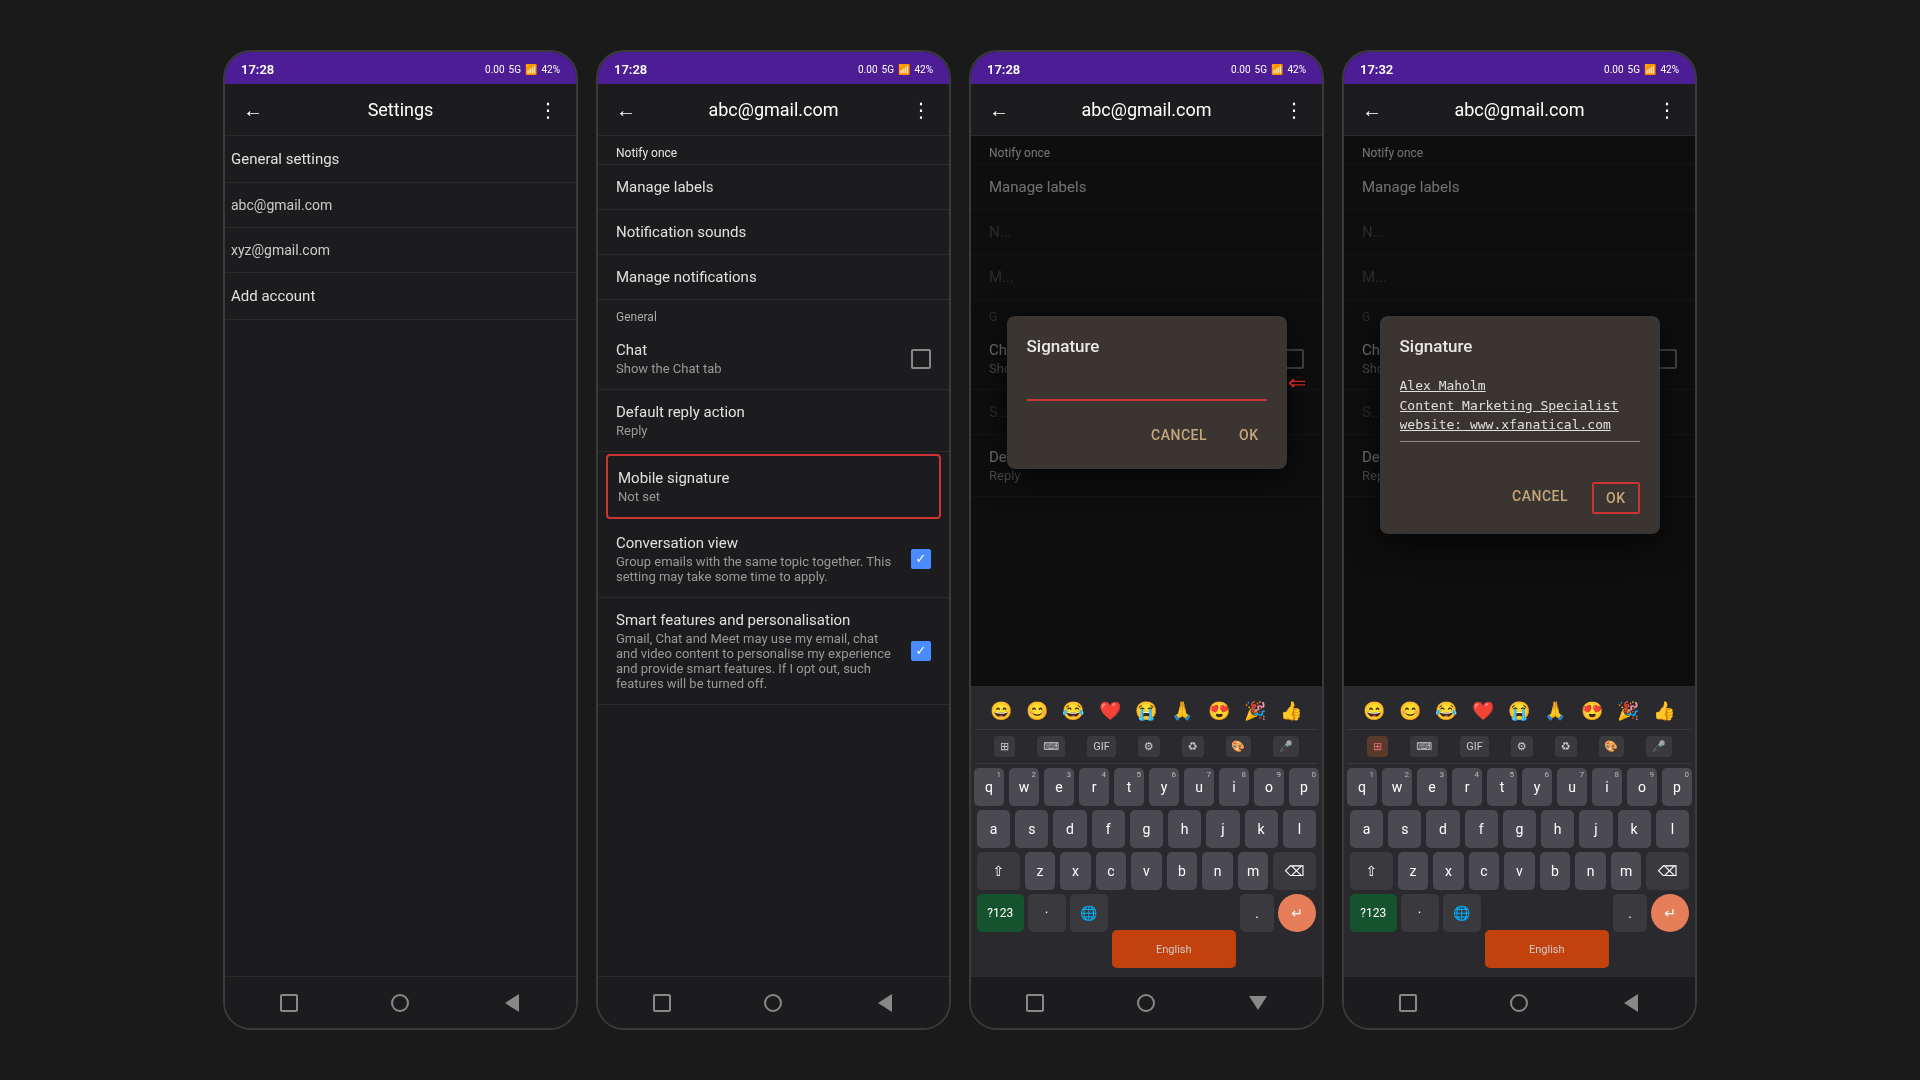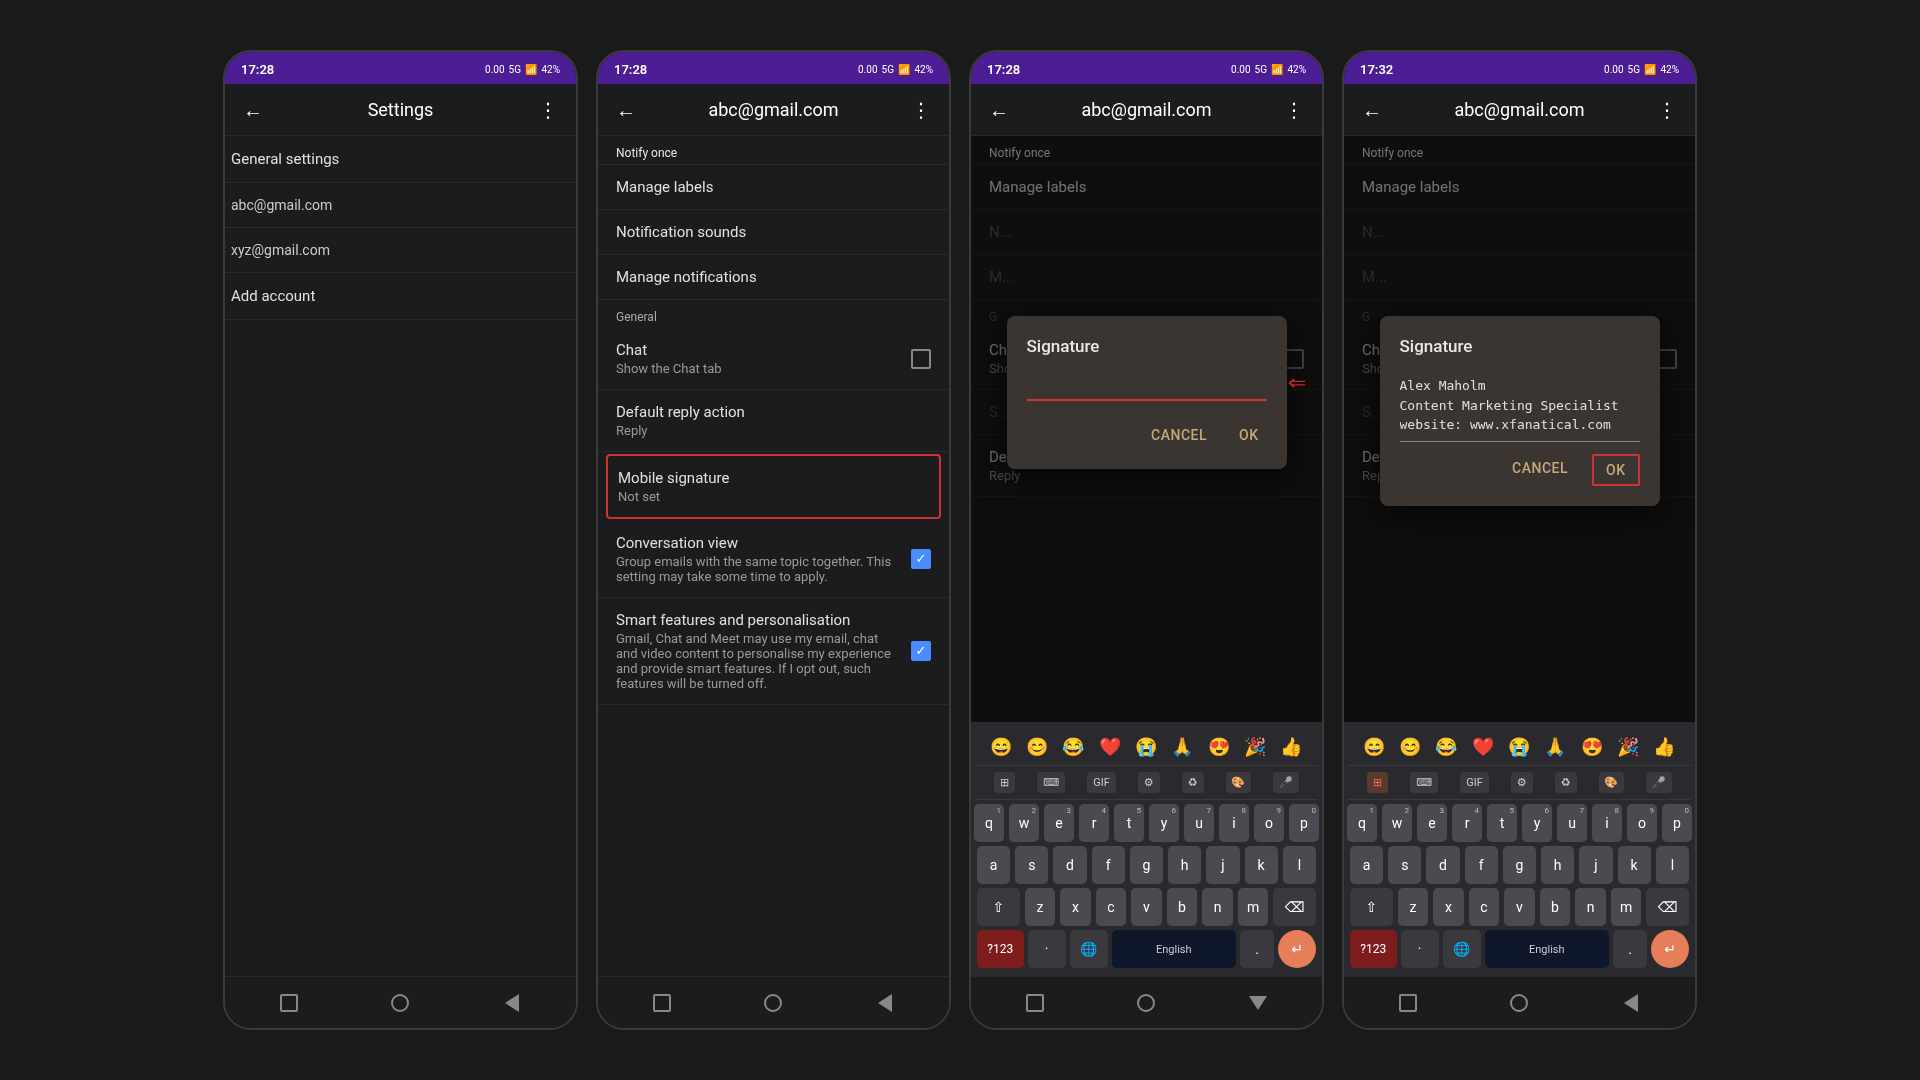--- a/index.html
+++ b/index.html
@@ -237,22 +237,23 @@
     }
     .dialog-input-filled {
       width: 100%;
       background: transparent;
       border: none;
       border-bottom: 2px solid #888;
       color: #e0e0e0;
       font-size: 13px;
       padding: 6px 0;
       outline: none;
-      margin-bottom: 8px;
+      margin-bottom: 36px;
       line-height: 1.5;
+      text-decoration: underline;
     }
     .dialog-actions {
       display: flex;
       justify-content: flex-end;
       gap: 16px;
     }
     .dialog-btn {
       color: #c5a87a;
       font-size: 14px;
       font-weight: 500;
@@ -325,25 +326,26 @@
       max-width: 36px;
     }
     .key-sub {
       position: absolute;
       top: 2px;
       right: 3px;
       font-size: 8px;
       color: #bbb;
     }
     .key-space {
-      background: #0f172a;
+      background: #c2410c;
       color: #ccc;
       font-size: 12px;
       flex: 4;
       max-width: 180px;
+      margin-top: 36px;
     }
     .key-enter {
       background: #e67e5a;
       border-radius: 50%;
       width: 38px;
       height: 38px;
       min-width: 38px;
       flex: unset;
       max-width: unset;
       display: flex;
@@ -356,21 +358,21 @@
       flex: 1.4;
       max-width: 46px;
     }
     .key-shift {
       background: #3a3a3e;
       min-width: 42px;
       flex: 1.4;
       max-width: 46px;
     }
     .key-num {
-      background: #7f1d1d;
+      background: #14532d;
       font-size: 12px;
       min-width: 44px;
       flex: 1.5;
       max-width: 50px;
     }
     .key-globe {
       background: #3a3a3e;
       min-width: 38px;
       flex: 1.2;
       max-width: 42px;

